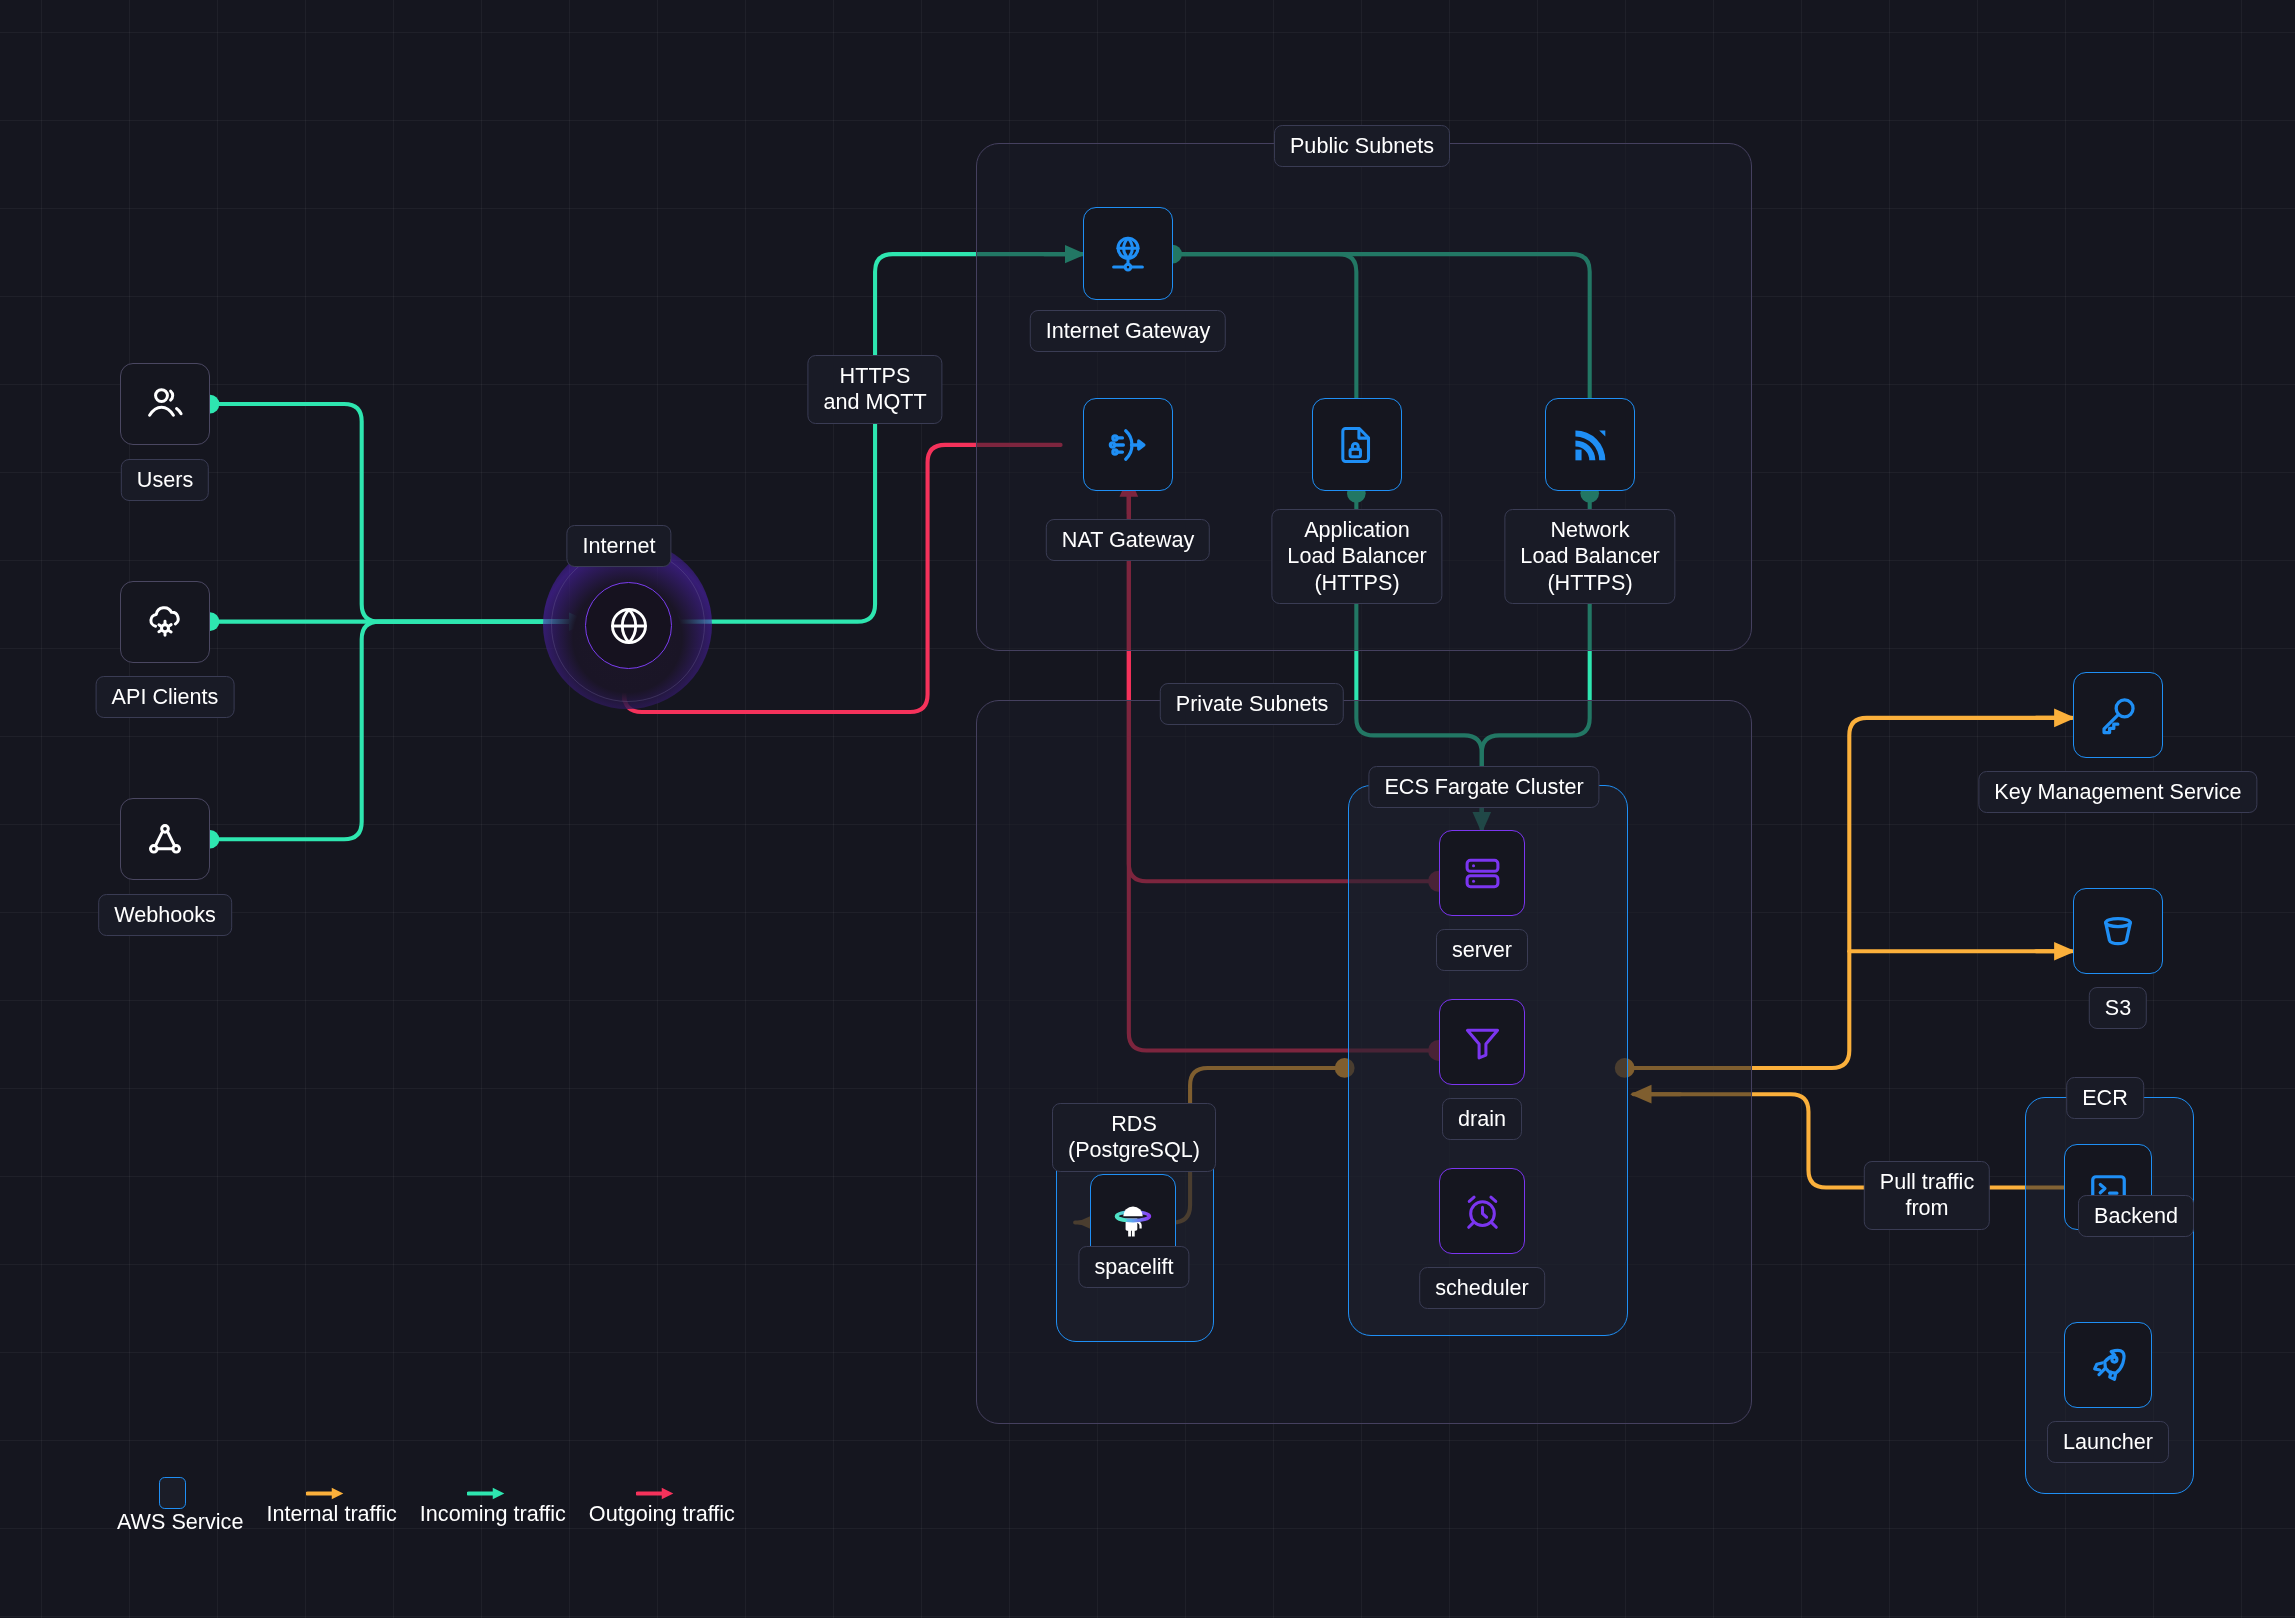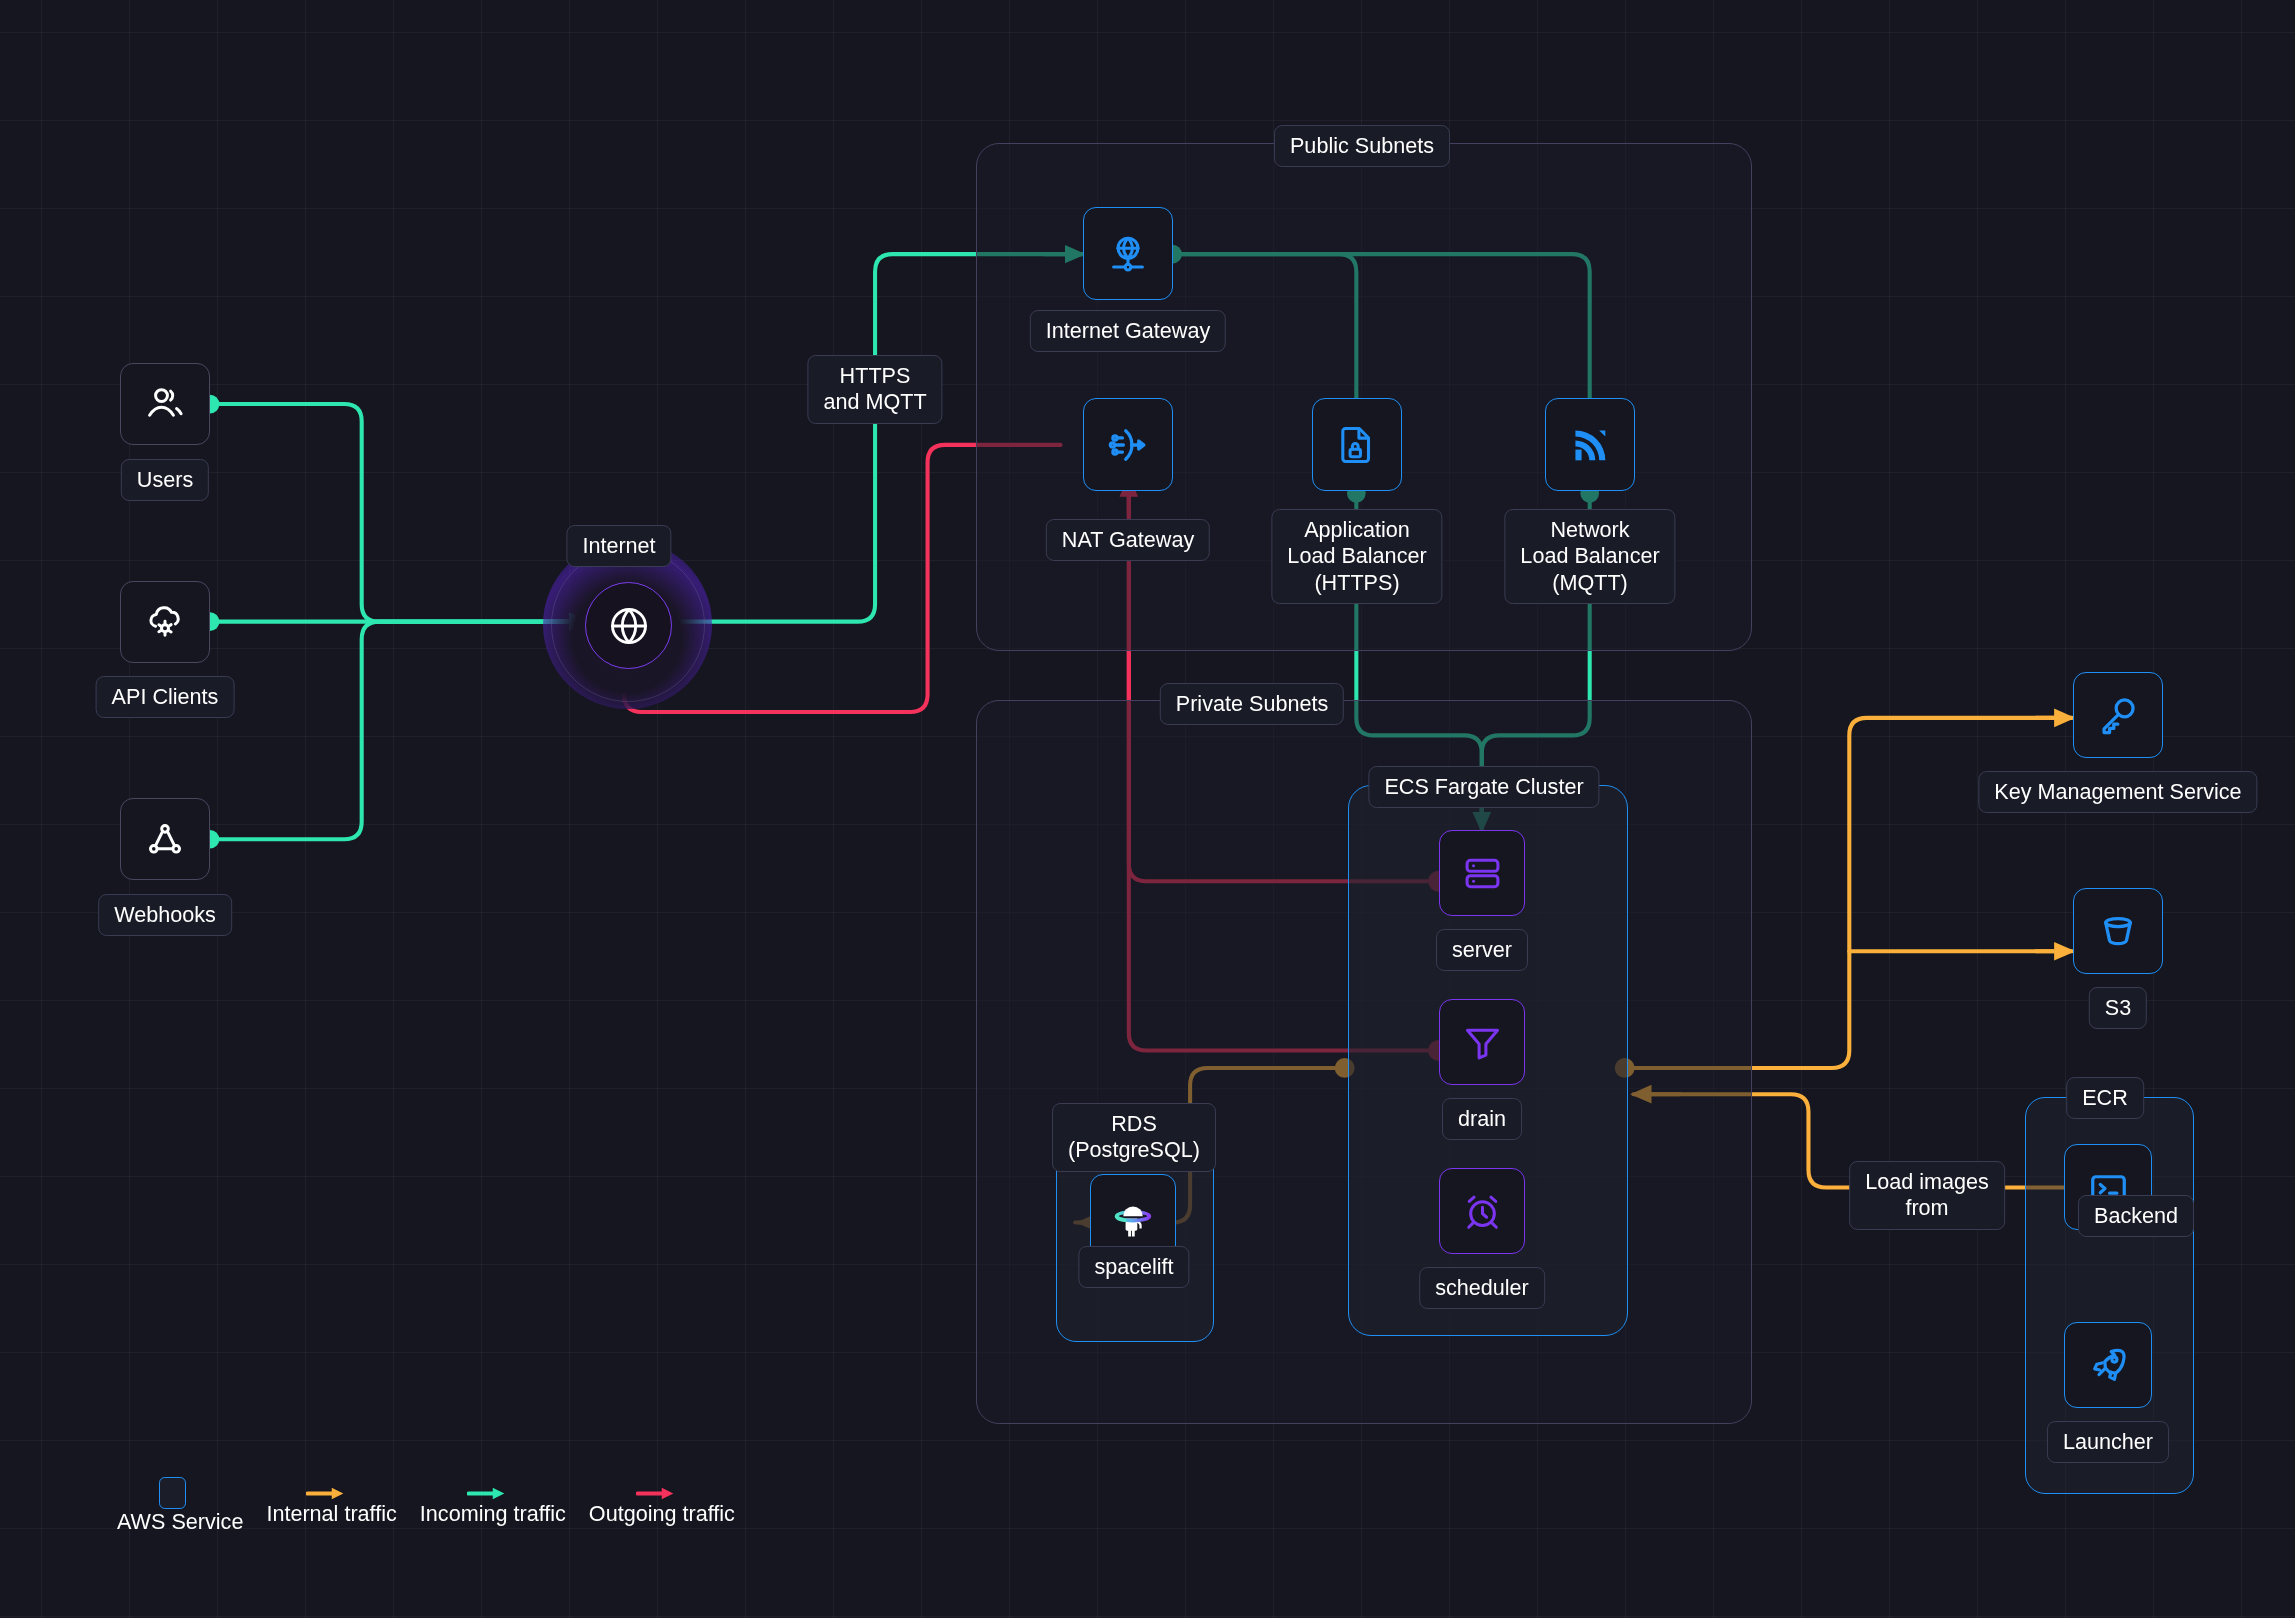--- a/index.html
+++ b/index.html
@@ -230,21 +230,21 @@
   <div class="node aws" style="left:1545px;top:398px;width:90px;height:93px;">
     <svg width="46" height="46" viewBox="0 0 24 24" fill="#1f8ff5">
       <path d="M4.4 14.4h3.2v5.6H4.4z"></path>
       <path d="M4.4 9.6a10.4 10.4 0 0 1 10.4 10.4h-3.2A7.2 7.2 0 0 0 4.4 12.8z"></path>
       <path d="M4.4 4.4A15.6 15.6 0 0 1 20 20h-3.2A12.4 12.4 0 0 0 4.4 7.6z"></path>
       <path d="M16.8 4.4H20v3.2z"></path>
     </svg>
   </div>
   <div class="lbl" style="left:1590px;top:509px;">Network
 Load Balancer
-(MQTT)</div>
+(HTTPS)</div>
 
   <div class="node ecs" style="left:1439px;top:830px;width:86px;height:86px;">
     <svg width="43" height="43" viewBox="0 0 24 24" fill="none" stroke="#7b35f0" stroke-width="1.7" stroke-linecap="round" stroke-linejoin="round">
       <rect x="3.4" y="4.6" width="17.2" height="6.2" rx="1.9"></rect>
       <rect x="3.4" y="13.2" width="17.2" height="6.2" rx="1.9"></rect>
       <circle cx="7" cy="7.7" r="0.85" fill="#7b35f0" stroke="none"></circle>
       <circle cx="7" cy="16.3" r="0.85" fill="#7b35f0" stroke="none"></circle>
     </svg>
   </div>
   <div class="lbl" style="left:1482px;top:929px;">server</div>
@@ -317,21 +317,21 @@
   <div class="node aws" style="left:2064px;top:1322px;width:88px;height:86px;">
     <svg width="43" height="43" viewBox="0 0 24 24" fill="none" stroke="#1f8ff5" stroke-width="1.8" stroke-linecap="round" stroke-linejoin="round">
       <path d="M13.5 4.2c2.9-.9 5.4-.7 6.3.2s1.1 3.4.2 6.3c-.7 2.2-2.1 4.1-3.8 5.5l-3.6-.4-2.3-2.3-.4-3.6c1.4-1.7 3.3-3 5.6-3.7z"></path>
       <path d="M10.3 13.5 6.7 17.1"></path>
       <path d="M8.4 10.6 5.5 11.3l-1.2 2.6 2.8.6M13.4 15.6l-.7 2.9 2.6 1.2.6-2.8"></path>
       <circle cx="15.3" cy="8.7" r="1.4"></circle>
     </svg>
   </div>
   <div class="lbl" style="left:2108px;top:1421px;">Launcher</div>
 
-  <div class="lbl" style="left:1927px;top:1161px;">Load images
+  <div class="lbl" style="left:1927px;top:1161px;">Pull traffic
 from</div>
 
   <div id="legend">
     <div class="lg-item">
       <div class="lg-swatch"></div>
       <span class="lg-text">AWS Service</span>
     </div>
     <div class="lg-item">
       <svg class="lg-arrow" viewBox="0 0 68 26">
         <path d="M2,13 H48" stroke="#fbb03b" stroke-width="7" stroke-linecap="round" fill="none"></path>

